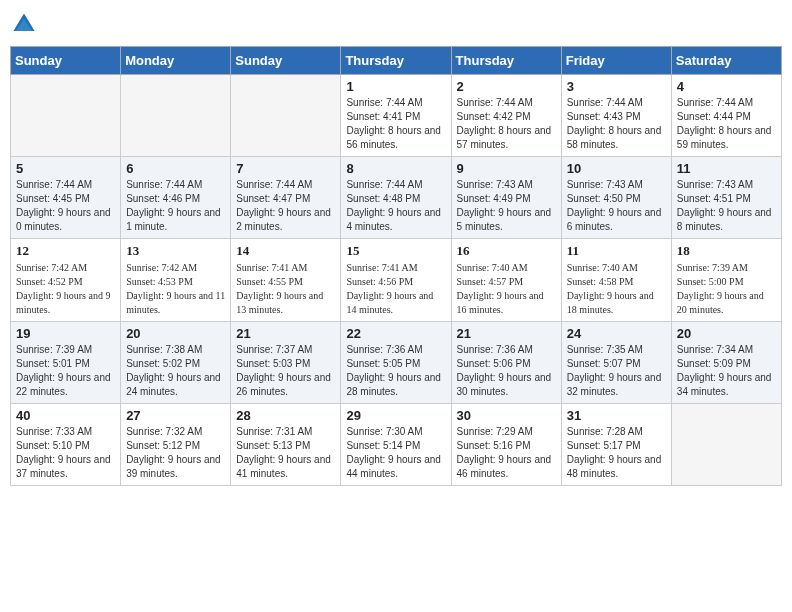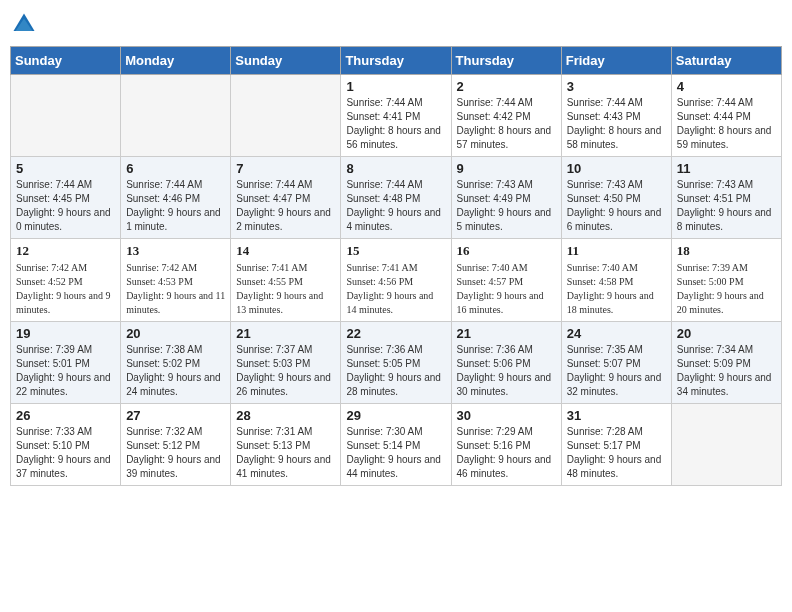--- a/index.html
+++ b/index.html
@@ -279,21 +279,21 @@
         </td>
         <td>
           <div class="day-number">20</div>
         <div class="day-info">
           Sunrise: 7:34 AM<br>Sunset: 5:09 PM<br>Daylight: 9 hours and 34 minutes.
         </div>
         </td>
       </tr>
       <tr class="row-5">
         <td>
-          <div class="day-number">26</div>
+          <div class="day-number">40</div>
         <div class="day-info">
           Sunrise: 7:33 AM<br>Sunset: 5:10 PM<br>Daylight: 9 hours and 37 minutes.
         </div>
         </td>
         <td>
           <div class="day-number">27</div>
         <div class="day-info">
           Sunrise: 7:32 AM<br>Sunset: 5:12 PM<br>Daylight: 9 hours and 39 minutes.
         </div>
         </td>

